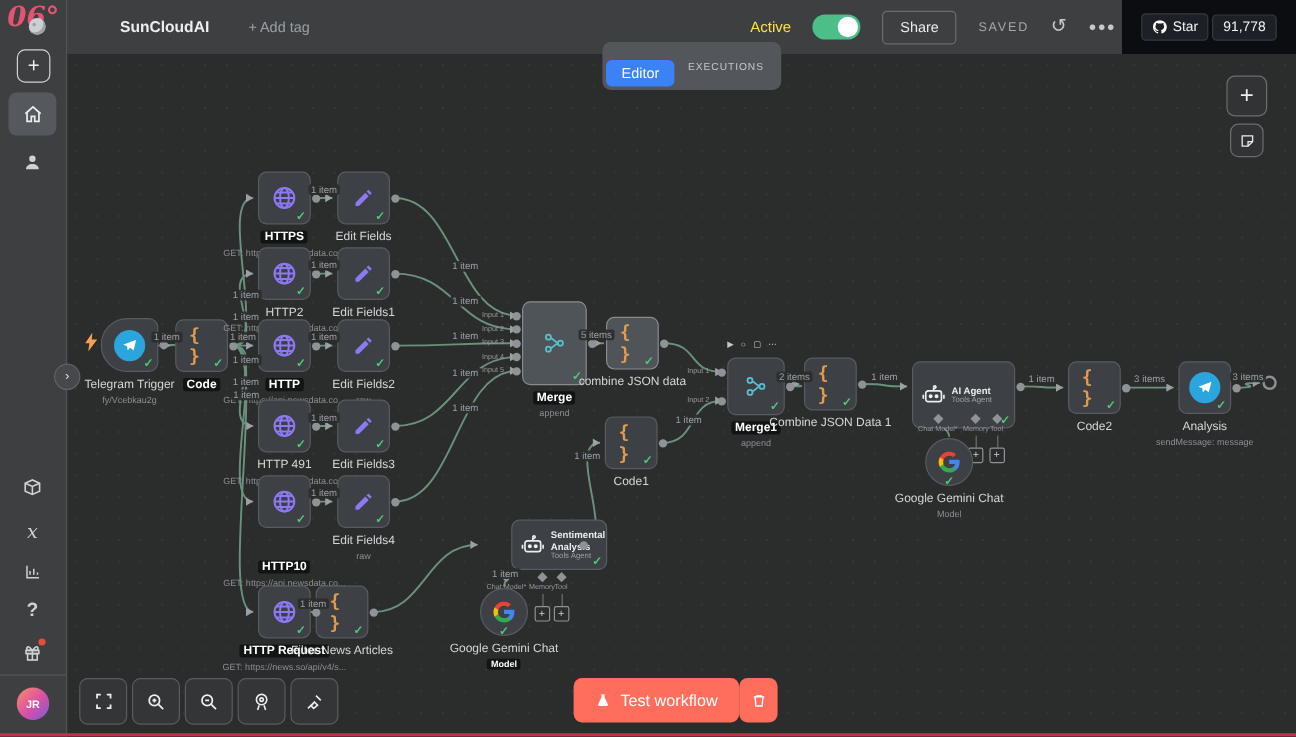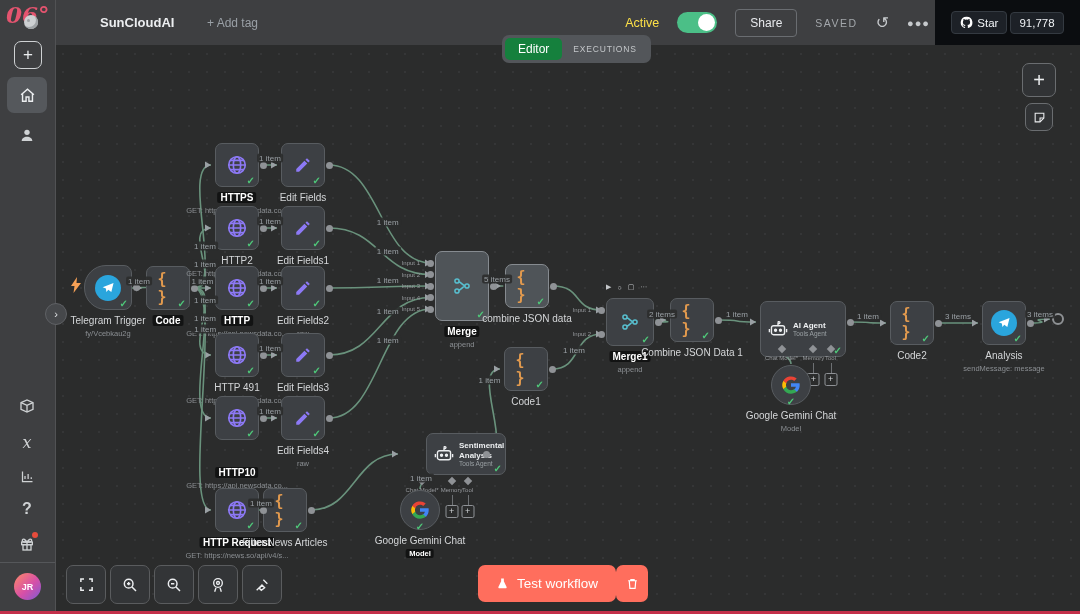--- a/index.html
+++ b/index.html
@@ -47,21 +47,21 @@
   .toggle .knob{position:absolute;right:2px;top:2px;width:17px;height:17px;border-radius:50%;background:#fff;}
   .share-btn{border:1px solid #6a6d71;border-radius:4px;color:#e8eaed;font-size:12px;padding:6px 14px;cursor:pointer;background:transparent;}
   .saved{font-size:10.5px;color:#a3a7ab;letter-spacing:1.5px;font-variant:small-caps;text-transform:uppercase;}
   .hist{font-size:16px;color:#c6c9cc;cursor:pointer;line-height:1;}
   .dots{font-size:11px;color:#c6c9cc;letter-spacing:1px;cursor:pointer;}
   #gh{position:absolute;right:0;top:0;width:145px;height:45px;background:#0b0d10;display:flex;align-items:center;justify-content:center;gap:3px;z-index:41;}
   .gh-pill{background:#1d2127;border:1px solid #343a41;border-radius:4px;color:#f0f3f6;font-size:11.5px;padding:4px 8px;display:flex;align-items:center;gap:4px;cursor:pointer;}
 
   
   #tabs{position:absolute;left:502px;top:35px;background:#53565a;border-radius:7px;padding:3px;display:flex;align-items:center;z-index:45;}
-  .tab-active{background:#15803d;color:#fff;font-size:12px;padding:4px 13px;border-radius:5px;cursor:pointer;}
+  .tab-active{background:#3b82f6;color:#fff;font-size:12px;padding:4px 13px;border-radius:5px;cursor:pointer;margin-top:12px;}
   .tab-idle{color:#c3c6c9;font-size:8.5px;letter-spacing:.8px;padding:4px 11px;cursor:pointer;text-transform:uppercase;}
 
   
   #sidebar{position:absolute;left:0;top:0;width:55px;height:614px;background:#3e3f41;border-right:1px solid #515254;z-index:50;}
   .logo{position:absolute;left:6px;top:1px;font-size:23px;font-style:italic;font-weight:bold;color:#e4546f;font-family:"DejaVu Serif",serif;}
   .moon{position:absolute;left:24px;top:15px;width:14px;height:14px;border-radius:50%;background:#cdd0d2;box-shadow:inset -2px -2px 0 #9ea2a5;}
   .moon::after{content:"";position:absolute;left:3px;top:4px;width:3px;height:3px;border-radius:50%;background:#9ea2a5;}
   .sb-plus{position:absolute;left:14px;top:41px;width:26px;height:26px;border:1.5px solid #cfd2d4;border-radius:7px;color:#eceef0;font-size:17px;display:flex;align-items:center;justify-content:center;cursor:pointer;}
   .sb-item{position:absolute;left:7px;width:40px;height:36px;display:flex;align-items:center;justify-content:center;border-radius:7px;cursor:pointer;color:#cfd2d4;}
   .sb-item.active{background:#55585c;}

